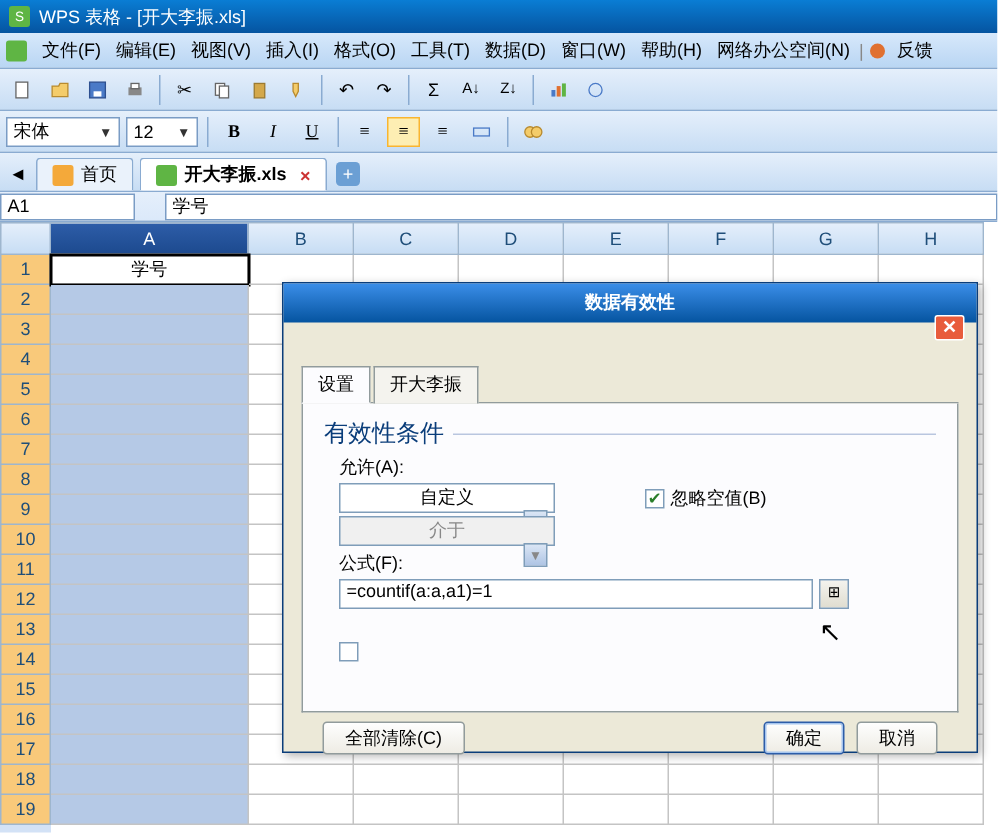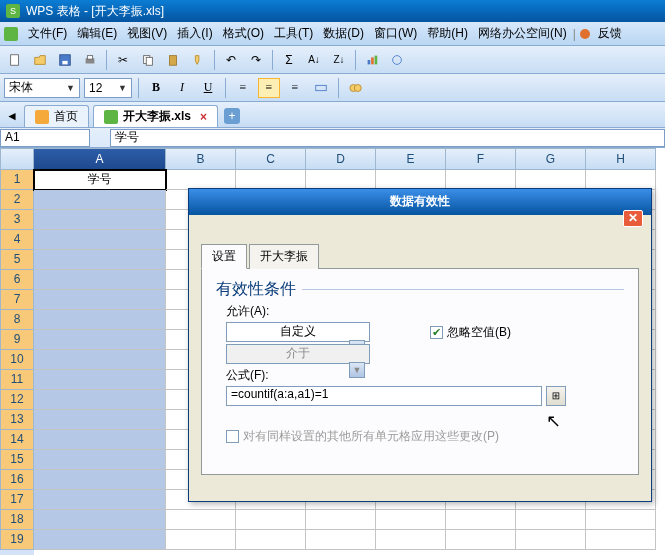--- a/index.html
+++ b/index.html
@@ -490,20 +490,25 @@
           </div>
         <div class="field-label">公式(F):</div>
         <div class="field-row">
           <div class="formula-input">
               <span>=countif(a:a,a1)=1</span>
             </div>
           <span class="ref-btn">⊞</span>
         </div>
         <div class="apply-row">
             <span class="checkbox"></span>
-            <span>对有同样设置的其他所有单元格应用这些更改(P)</span>
           </div>
       </div>
     </div>
+    <div class="dlg-buttons">
+      <button class="dlg-btn">全部清除(C)</button>
+      <span class="spacer"></span>
+      <button class="dlg-btn primary">确定</button>
+      <button class="dlg-btn">取消</button>
+    </div>
   </div>
 </div>
 
 <div class="cursor-arrow">↖</div>
 
 </body></html>

